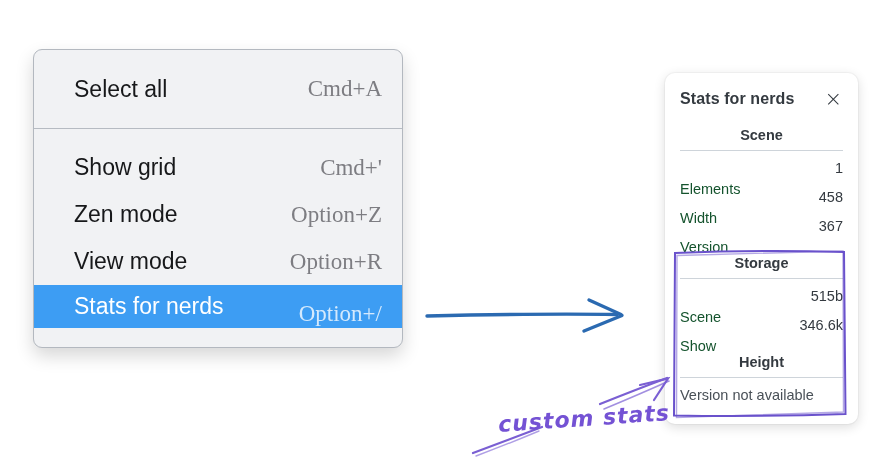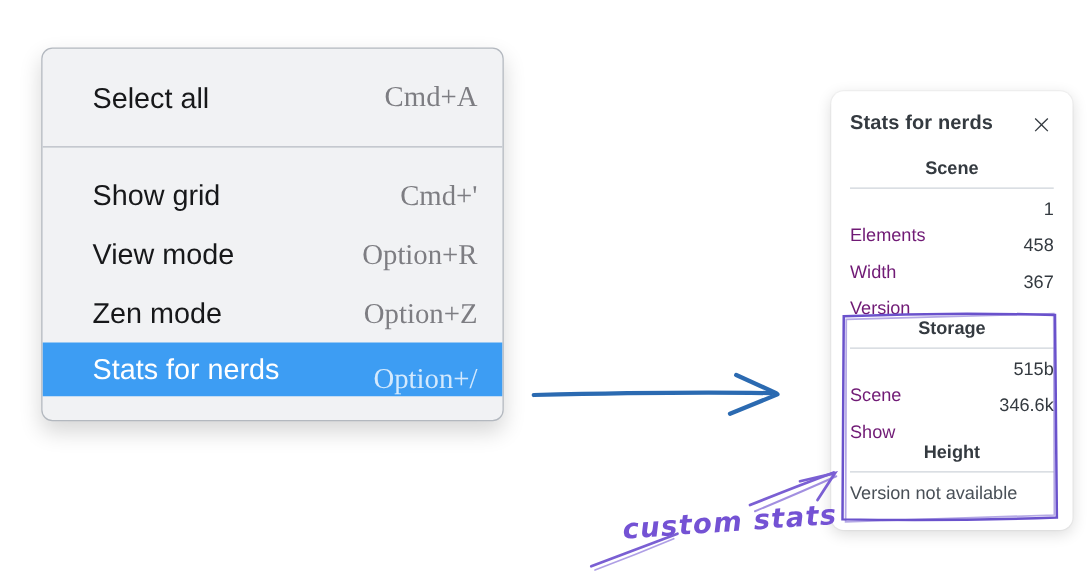--- a/index.html
+++ b/index.html
@@ -2,21 +2,21 @@
 <html><head>
 <meta charset="utf-8">
 <style>
   * { margin:0; padding:0; box-sizing:border-box; }
   html,body { width:873px; height:461px; background:#ffffff; overflow:hidden;
               font-family:"Liberation Sans", sans-serif; }
   .stage { position:relative; width:873px; height:461px; background:#ffffff; }
 
   
   .menu {
-    position:absolute; left:33px; top:38px; width:370px; height:299px;
+    position:absolute; left:33px; top:49px; width:370px; height:299px;
     background:#f1f2f4; border:1.5px solid #b3b8bf; border-radius:9px;
     box-shadow:0 8px 18px rgba(0,0,0,.16);
     overflow:hidden;
   }
   .menu-sec1 { height:79px; display:flex; align-items:center;
                border-bottom:1px solid #b6bbc2; }
   .menu-sec2 { padding-top:15px; }
   .menu-item { display:flex; align-items:center; justify-content:space-between;
                height:47px; padding:0 20px 0 40px; font-size:23px; color:#17181a;
                cursor:default; width:100%; }
@@ -34,21 +34,21 @@
   .panel-head { display:flex; align-items:center; justify-content:space-between; height:26px; }
   .panel-title { font-size:16px; font-weight:bold; letter-spacing:.1px; }
   .panel-close { font-size:21px; font-weight:300; color:#343a40; line-height:20px;
                  cursor:pointer; padding:0 1px; background:none; border:none;
                  font-family:"DejaVu Sans", sans-serif; }
   .sec-heading { margin-top:14px; text-align:center; font-size:14.5px; font-weight:bold;
                  line-height:18px; }
   .sec-divider { border:none; border-top:1px solid #ced4da; margin:6px 0 2px 0; }
   .stat-row { display:flex; justify-content:space-between; align-items:center;
               height:29px; font-size:14.5px; }
-  .stat-row .lbl { color:#701a75;margin-top:43px; }
+  .stat-row .lbl { color:#14532d;margin-top:43px; }
   .stat-row .val { color:#343a40; }
   .panel-note { height:29px; display:flex; align-items:center; font-size:14.5px; color:#495057; }
 
   
   svg.anno { position:absolute; left:0; top:0; width:873px; height:461px;
              pointer-events:none; }
   .custom-stats-label {
     position:absolute; left:498px; top:406px; font-size:22px; font-style:italic;
     font-weight:bold; color:#7452d4; transform:rotate(-4deg);
     letter-spacing:1px; font-family:"DejaVu Sans", sans-serif;
@@ -65,26 +65,26 @@
         <span>Select all</span>
         <span class="shortcut">Cmd+A</span>
       </div>
     </div>
     <div class="menu-sec2">
       <div class="menu-item">
         <span>Show grid</span>
         <span class="shortcut">Cmd+'</span>
       </div>
       <div class="menu-item">
+        <span>Zen mode</span>
+        <span class="shortcut">Option+Z</span>
+      </div>
+      <div class="menu-item">
         <span>View mode</span>
         <span class="shortcut">Option+R</span>
-      </div>
-      <div class="menu-item">
-        <span>Zen mode</span>
-        <span class="shortcut">Option+Z</span>
       </div>
       <div class="menu-item selected">
         <span>Stats for nerds</span>
         <span class="shortcut">Option+/</span>
       </div>
     </div>
   </div>
 
   <svg class="anno" viewBox="0 0 873 461">
     <g stroke="#2b6ab1" stroke-width="3.4" fill="none" stroke-linecap="round">

